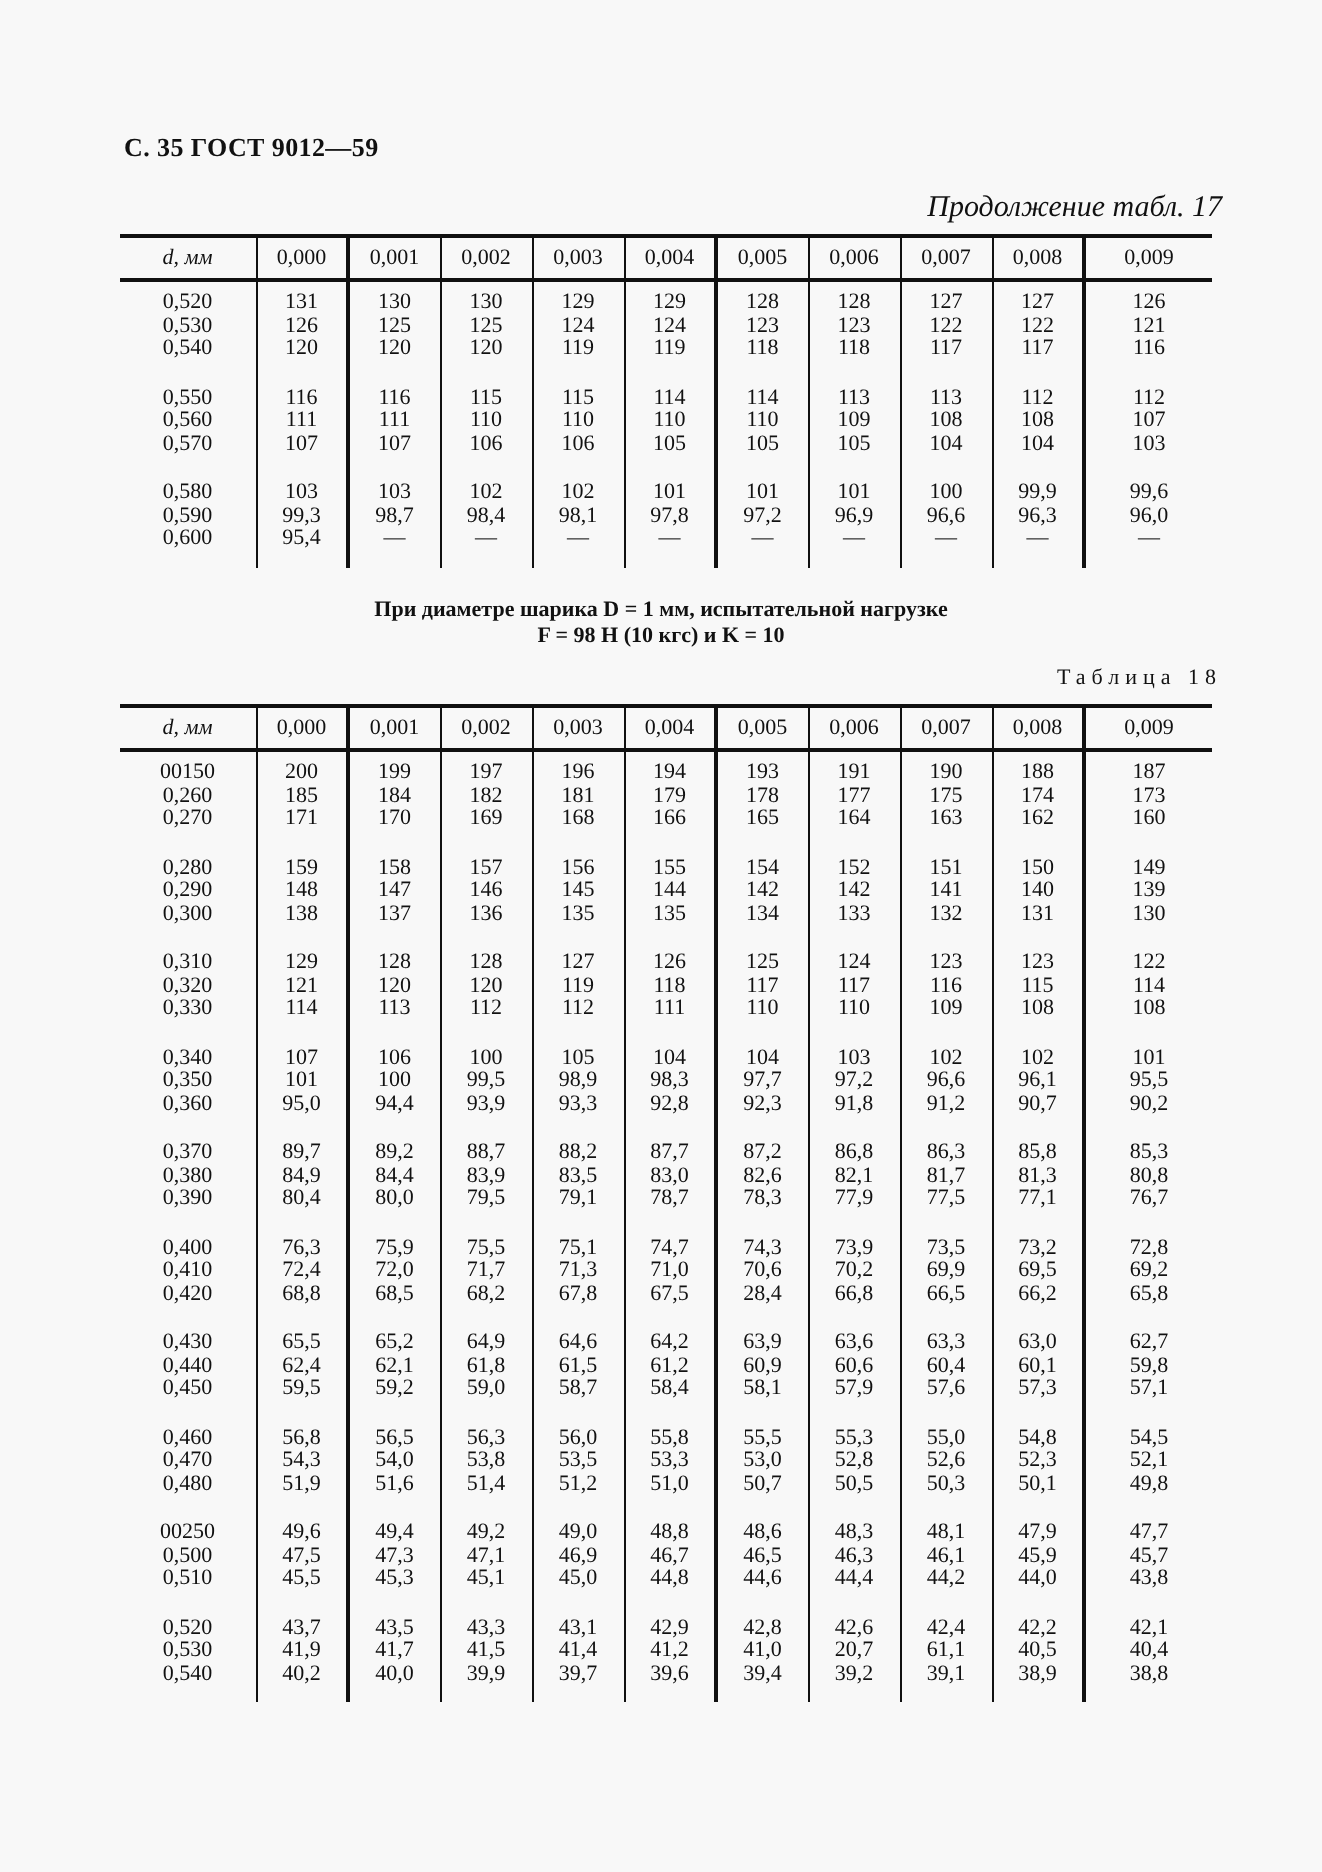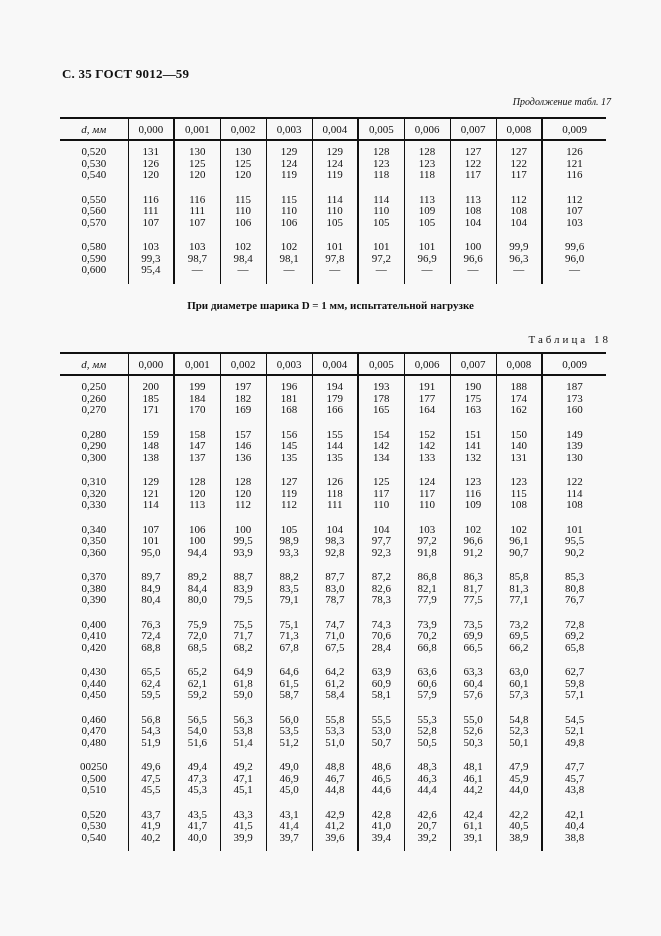--- a/index.html
+++ b/index.html
@@ -1,19 +1,19 @@
 <!DOCTYPE html>
 <html><head>
 <meta charset="utf-8">
 <style>
   html,body{margin:0;padding:0;}
   body{width:661px;height:936px;background:#f8f8f8;position:relative;overflow:hidden;
        font-family:"Liberation Serif","DejaVu Serif",serif;color:#111;}
   .page-header{position:absolute;left:62px;top:66px;font-size:13px;font-weight:bold;letter-spacing:0.2px;}
-  .cont-note{position:absolute;right:50px;top:96px;font-size:10px;font-style:italic;}
+  .cont-note{position:absolute;right:50px;top:96px;font-size:15px;font-style:italic;}
   .caption{position:absolute;left:0;width:661px;top:299px;text-align:center;font-size:11px;font-weight:bold;line-height:13px;}
   .table-label{position:absolute;right:50px;top:333px;font-size:11px;letter-spacing:3px;}
   table.data{position:absolute;left:60px;border-collapse:collapse;font-size:11px;}
   table.data th{font-weight:normal;font-size:11px;height:20px;padding:0;text-align:center;
        border-top:2px solid #111;border-bottom:2px solid #111;}
   table.data th.dh{font-style:italic;}
   table.data td{padding:0;text-align:center;line-height:11.5px;vertical-align:top;}
   table.data td.group{padding-top:5px;padding-bottom:8px;}
   table.data th+th, table.data td+td{border-left:1px solid #111;}
   table.data .thick{border-left:2.5px solid #111 !important;}
@@ -227,20 +227,21 @@
           <span class="cellblock">99,6</span>
           <span class="cellblock">96,0</span>
           <span class="cellblock">—</span>
         </td>
       </tr>
     </tbody>
 </table>
 
 <div class="caption">
   <div>При диаметре шарика D = 1 мм, испытательной нагрузке</div>
+  <div>F = 98 Н (10 кгс) и K = 10</div>
 </div>
 <div class="table-label">Таблица 18</div>
 
 <table class="data" id="t18">
   <colgroup>
       <col class="c0">
       <col class="cn">
       <col class="cn">
       <col class="cn">
       <col class="cn">
@@ -262,21 +263,21 @@
         <th class="thick">0,005</th>
         <th>0,006</th>
         <th>0,007</th>
         <th>0,008</th>
         <th class="thick">0,009</th>
       </tr>
     </thead>
   <tbody>
       <tr>
         <td class="group">
-          <span class="cellblock">0,250</span>
+          <span class="cellblock">00150</span>
           <span class="cellblock">0,260</span>
           <span class="cellblock">0,270</span>
         </td>
         <td class="group">
           <span class="cellblock">200</span>
           <span class="cellblock">185</span>
           <span class="cellblock">171</span>
         </td>
         <td class="group thick">
           <span class="cellblock">199</span>

